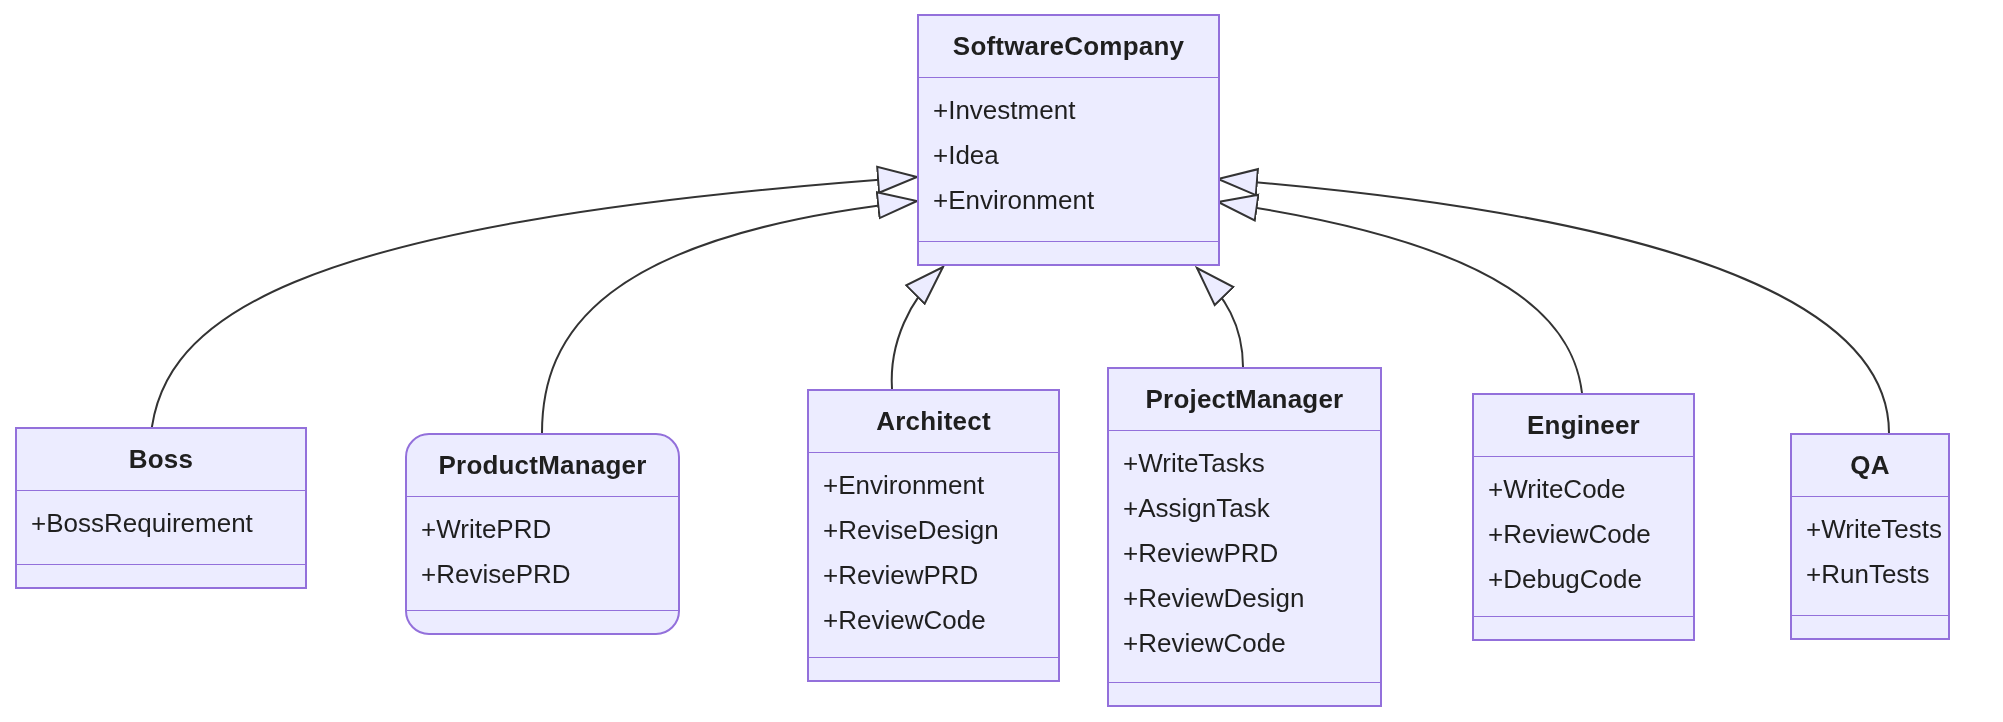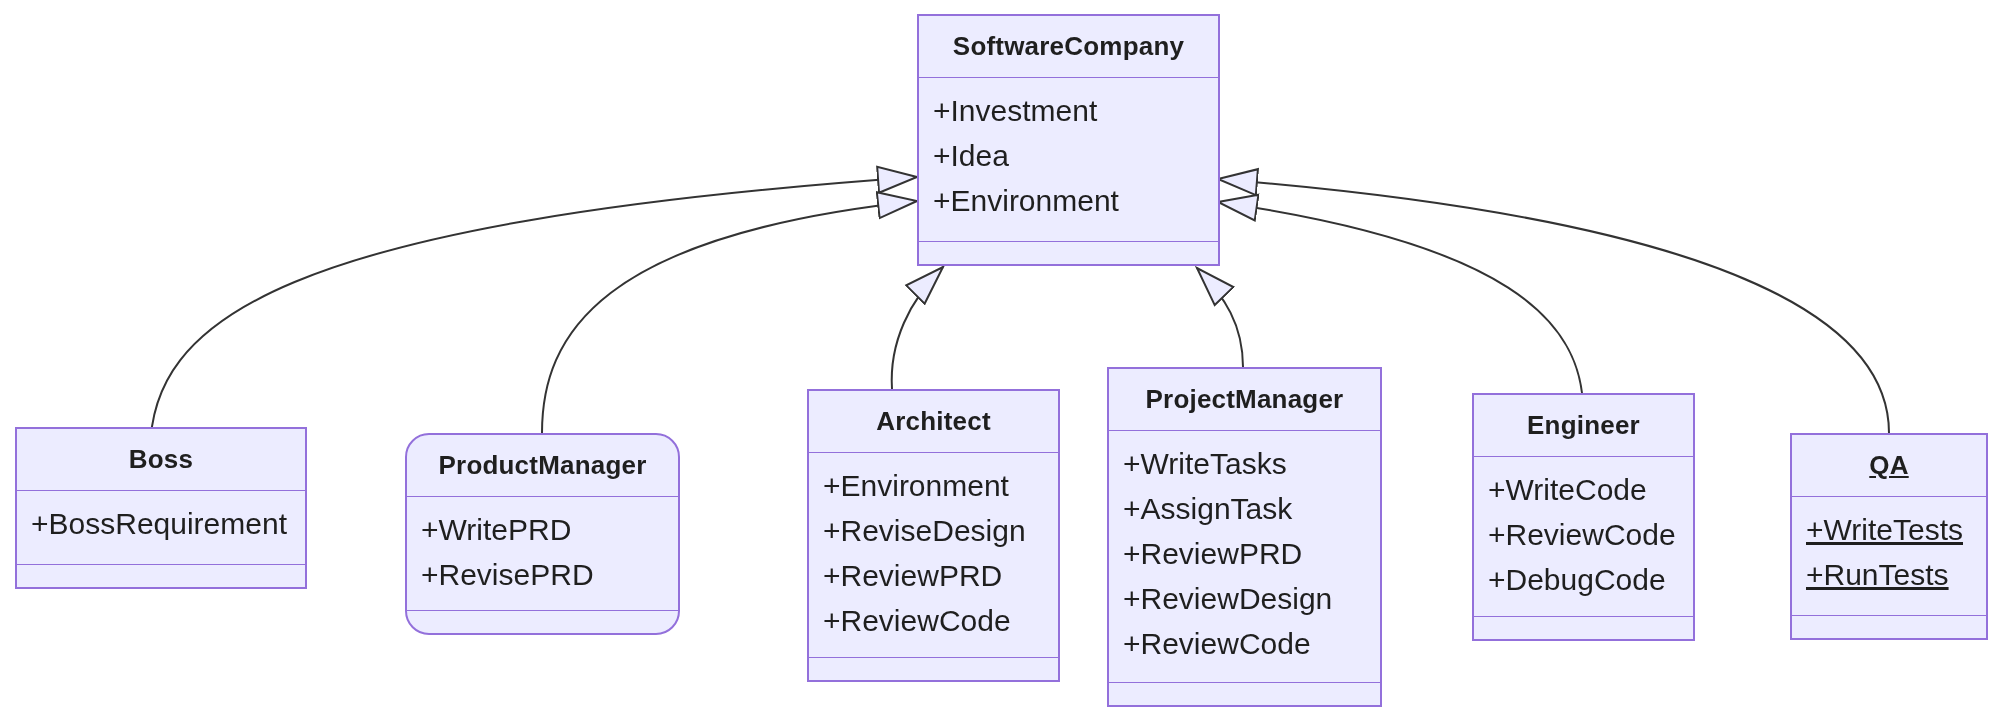--- a/index.html
+++ b/index.html
@@ -39,21 +39,21 @@
     display: flex;
     align-items: center;
     justify-content: center;
     font-weight: bold;
     font-size: 26px;
     letter-spacing: 0.2px;
   }
   .cmembers {
     flex: 1 1 auto;
     padding: 10px 6px 0 14px;
-    font-size: 30px;
+    font-size: 26px;
     line-height: 45px;
     overflow: hidden;
   }
   .cmethods {
     flex: 0 0 auto;
     height: 22px;
     border-top: 1.5px solid #9370DB;
   }
 </style>
 </head>
@@ -128,21 +128,21 @@
   <div class="cbox" style="left:1472px; top:393px; width:223px; height:248px;">
     <div class="ctitle">Engineer</div>
     <div class="cmembers">
         <div class="member">+WriteCode</div>
         <div class="member">+ReviewCode</div>
         <div class="member">+DebugCode</div>
       </div>
     <div class="cmethods"></div>
   </div>
 
-  <div class="cbox" style="left:1790px; top:433px; width:198px; height:207px;text-decoration:underline;">
+  <div class="cbox" style="left:1790px; top:433px; width:160px; height:207px;">
     <div class="ctitle">QA</div>
     <div class="cmembers">
         <div class="member">+WriteTests</div>
         <div class="member">+RunTests</div>
       </div>
     <div class="cmethods"></div>
   </div>
 
 </div>
 

